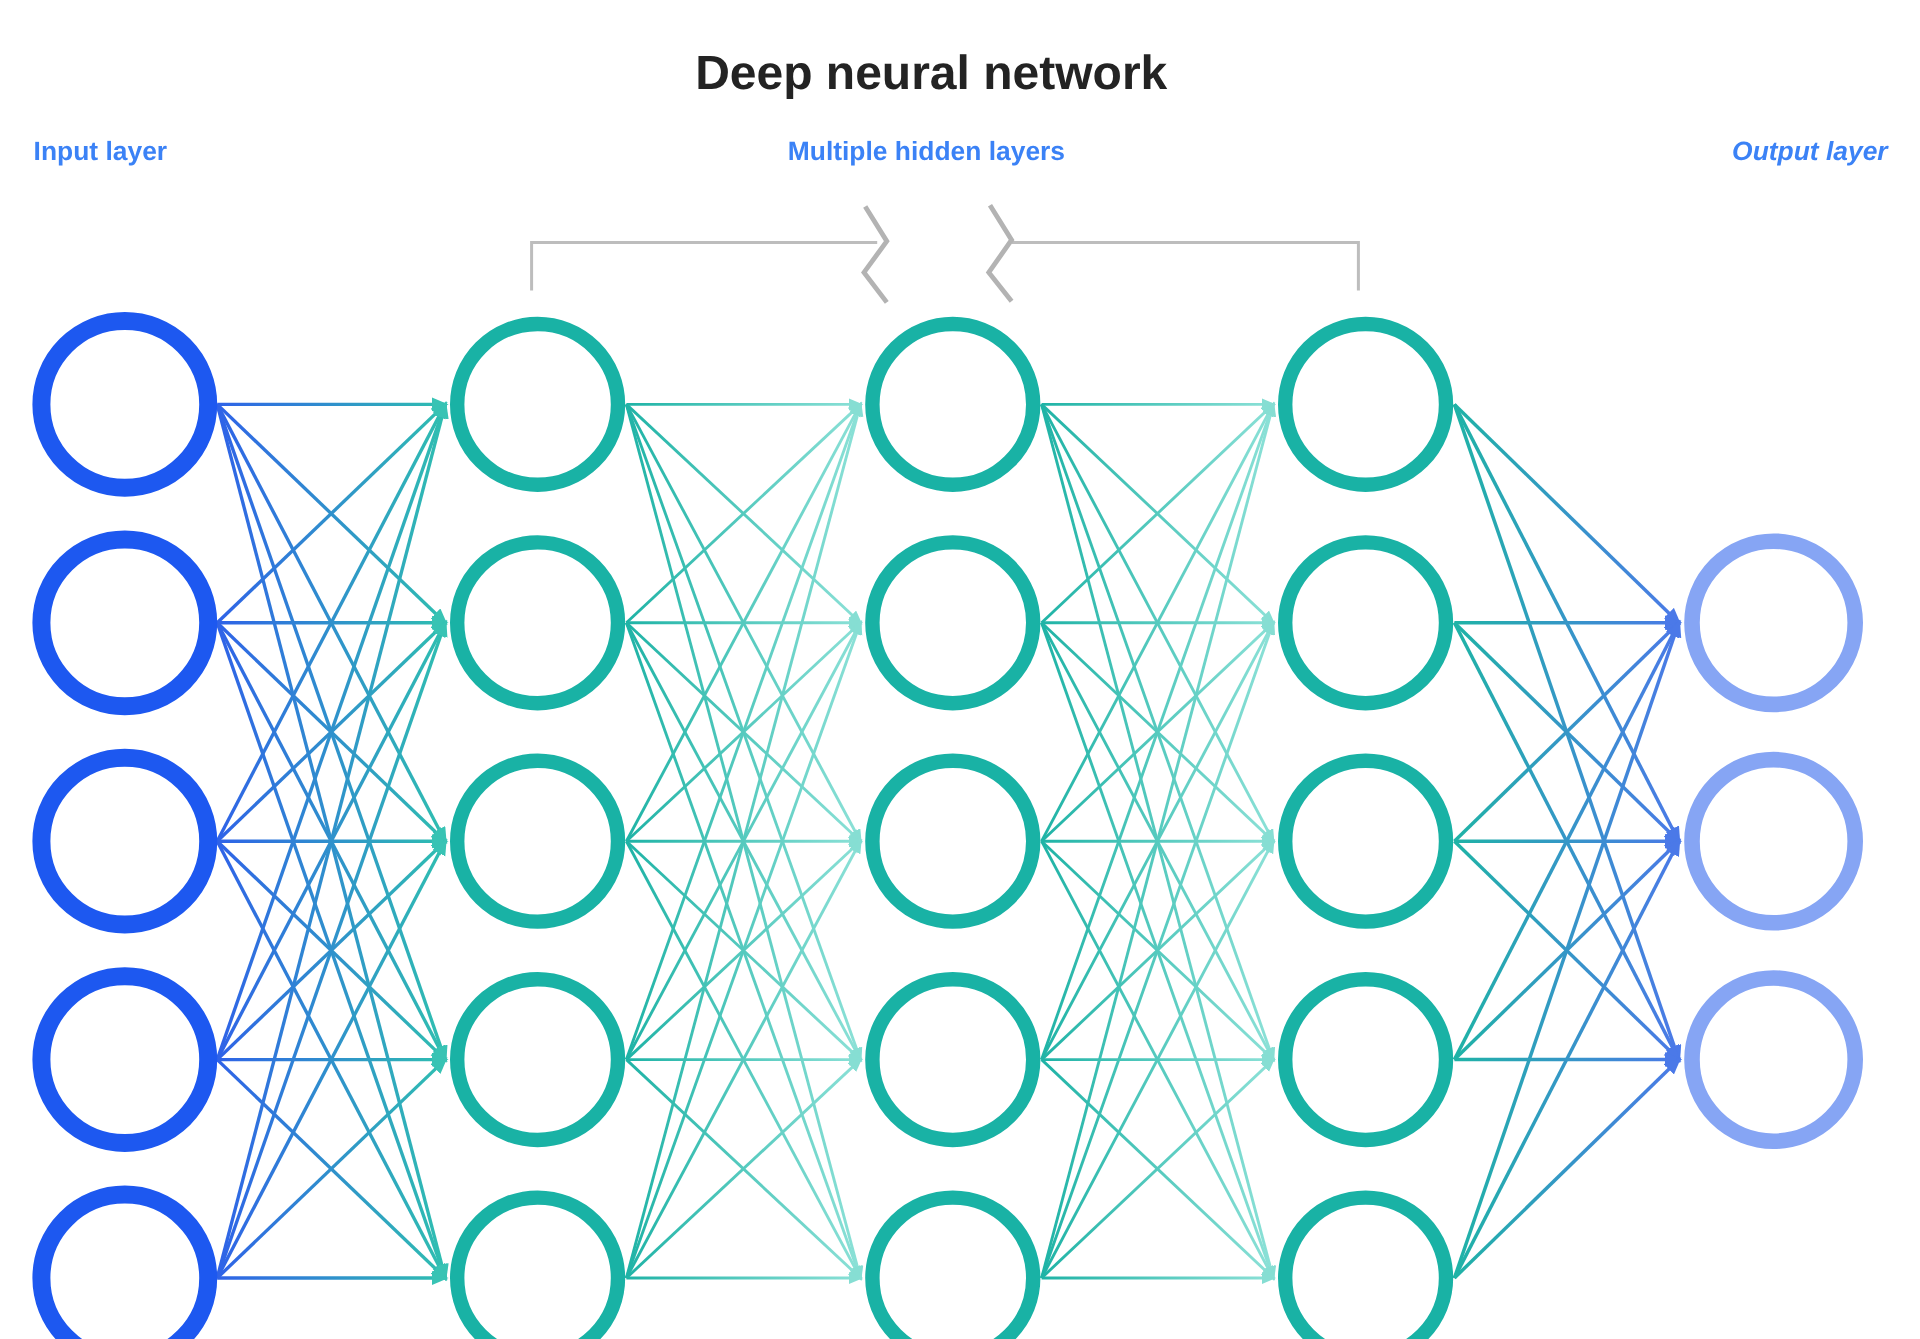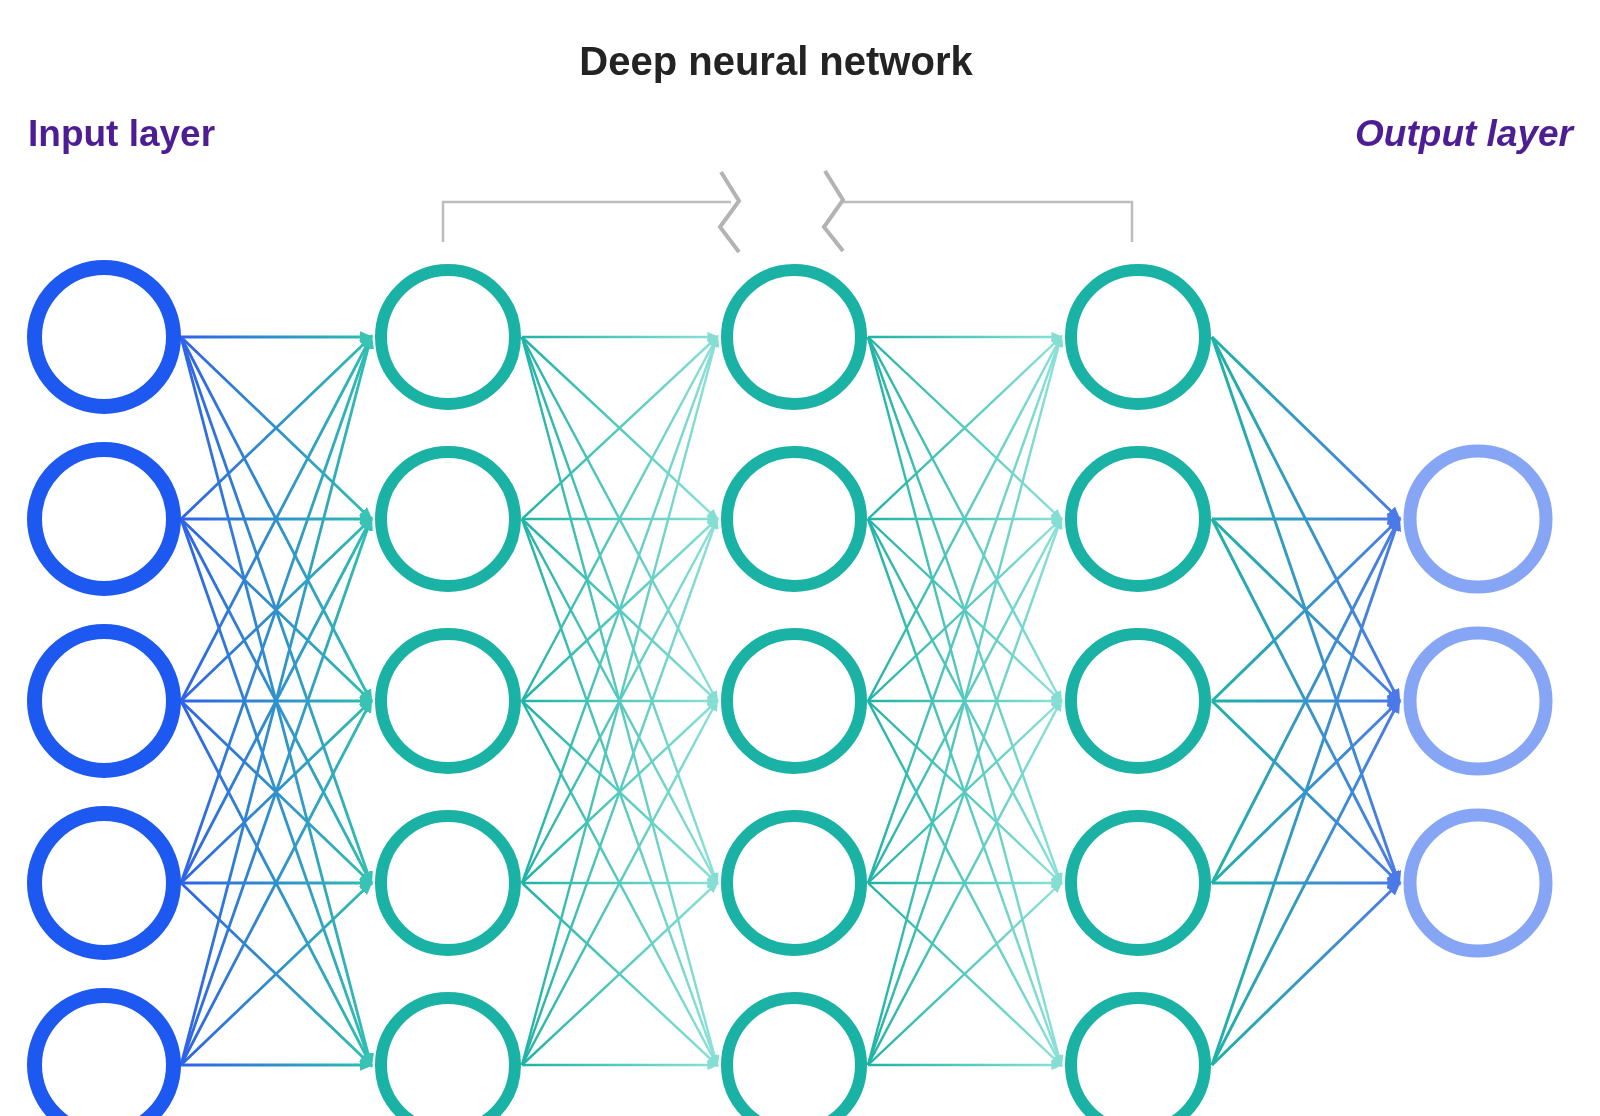--- a/index.html
+++ b/index.html
@@ -7,21 +7,21 @@
     width:1600px;height:1116px;position:relative;overflow:hidden;
     font-family:"Liberation Sans",sans-serif;
   }
   .canvas{position:absolute;left:0;top:16px;width:1600px;height:1116px;margin-top:13px;}
   svg{position:absolute;left:0;top:0;}
   .title{
     position:absolute;top:10px;left:776px;transform:translateX(-50%);
     font-size:40px;font-weight:700;color:#232323;white-space:nowrap;
   }
   .layer-label{
-    position:absolute;top:84px;font-size:37px;font-weight:600;color:#4c1d95;
+    position:absolute;top:84px;font-size:22px;font-weight:600;color:#3b82f6;
     white-space:nowrap;
   }
   .label-input{left:28px;}
   .label-hidden{left:772px;transform:translateX(-50%);}
   .label-output{left:1573px;transform:translateX(-100%);font-style:italic;}
 </style>
 </head>
 <body>
 
 <div class="canvas">
@@ -189,14 +189,15 @@
         <circle cx="1138" cy="1036" r="67" fill="#ffffff" stroke="#19b2a5" stroke-width="12"></circle>
       </g>
       <g>
         <circle cx="1478" cy="490" r="68" fill="#ffffff" stroke="#86a5f4" stroke-width="13"></circle>
         <circle cx="1478" cy="672" r="68" fill="#ffffff" stroke="#86a5f4" stroke-width="13"></circle>
         <circle cx="1478" cy="854" r="68" fill="#ffffff" stroke="#86a5f4" stroke-width="13"></circle>
       </g>
     </svg>
   <div class="title">Deep neural network</div>
   <div class="layer-label label-input">Input layer</div>
+  <div class="layer-label label-hidden">Multiple hidden layers</div>
   <div class="layer-label label-output">Output layer</div>
 </div>
 
 </body></html>

